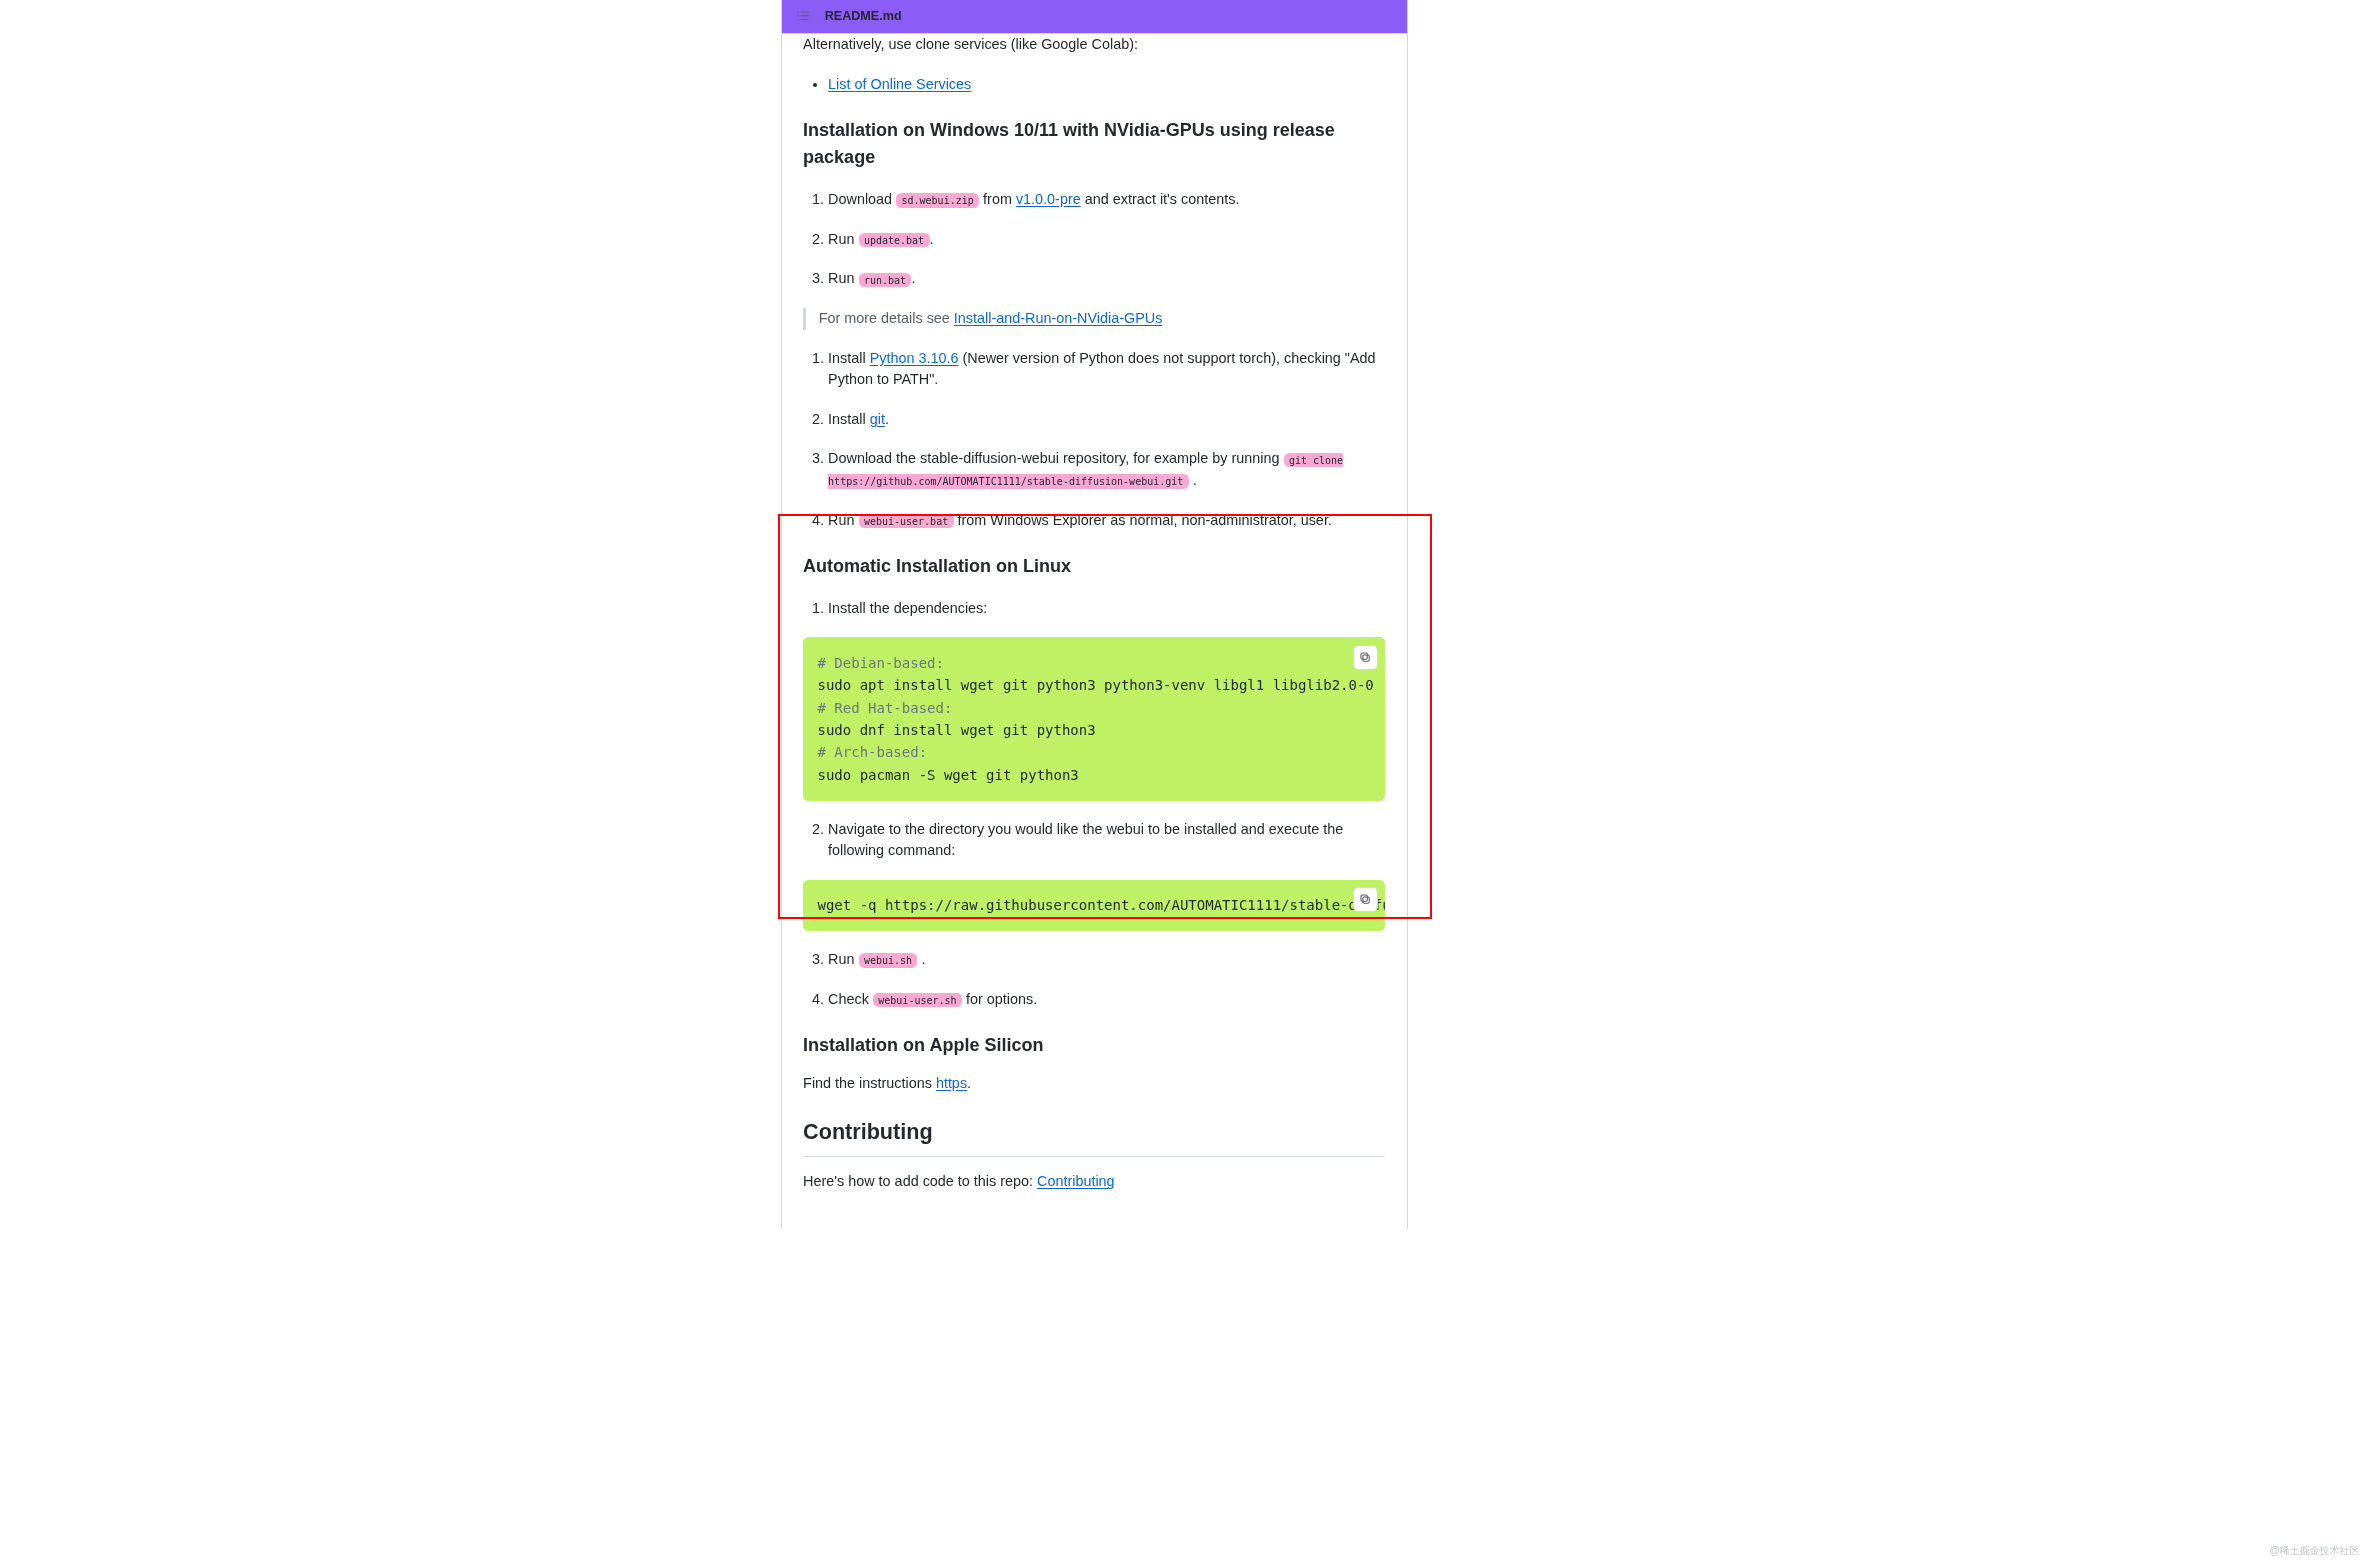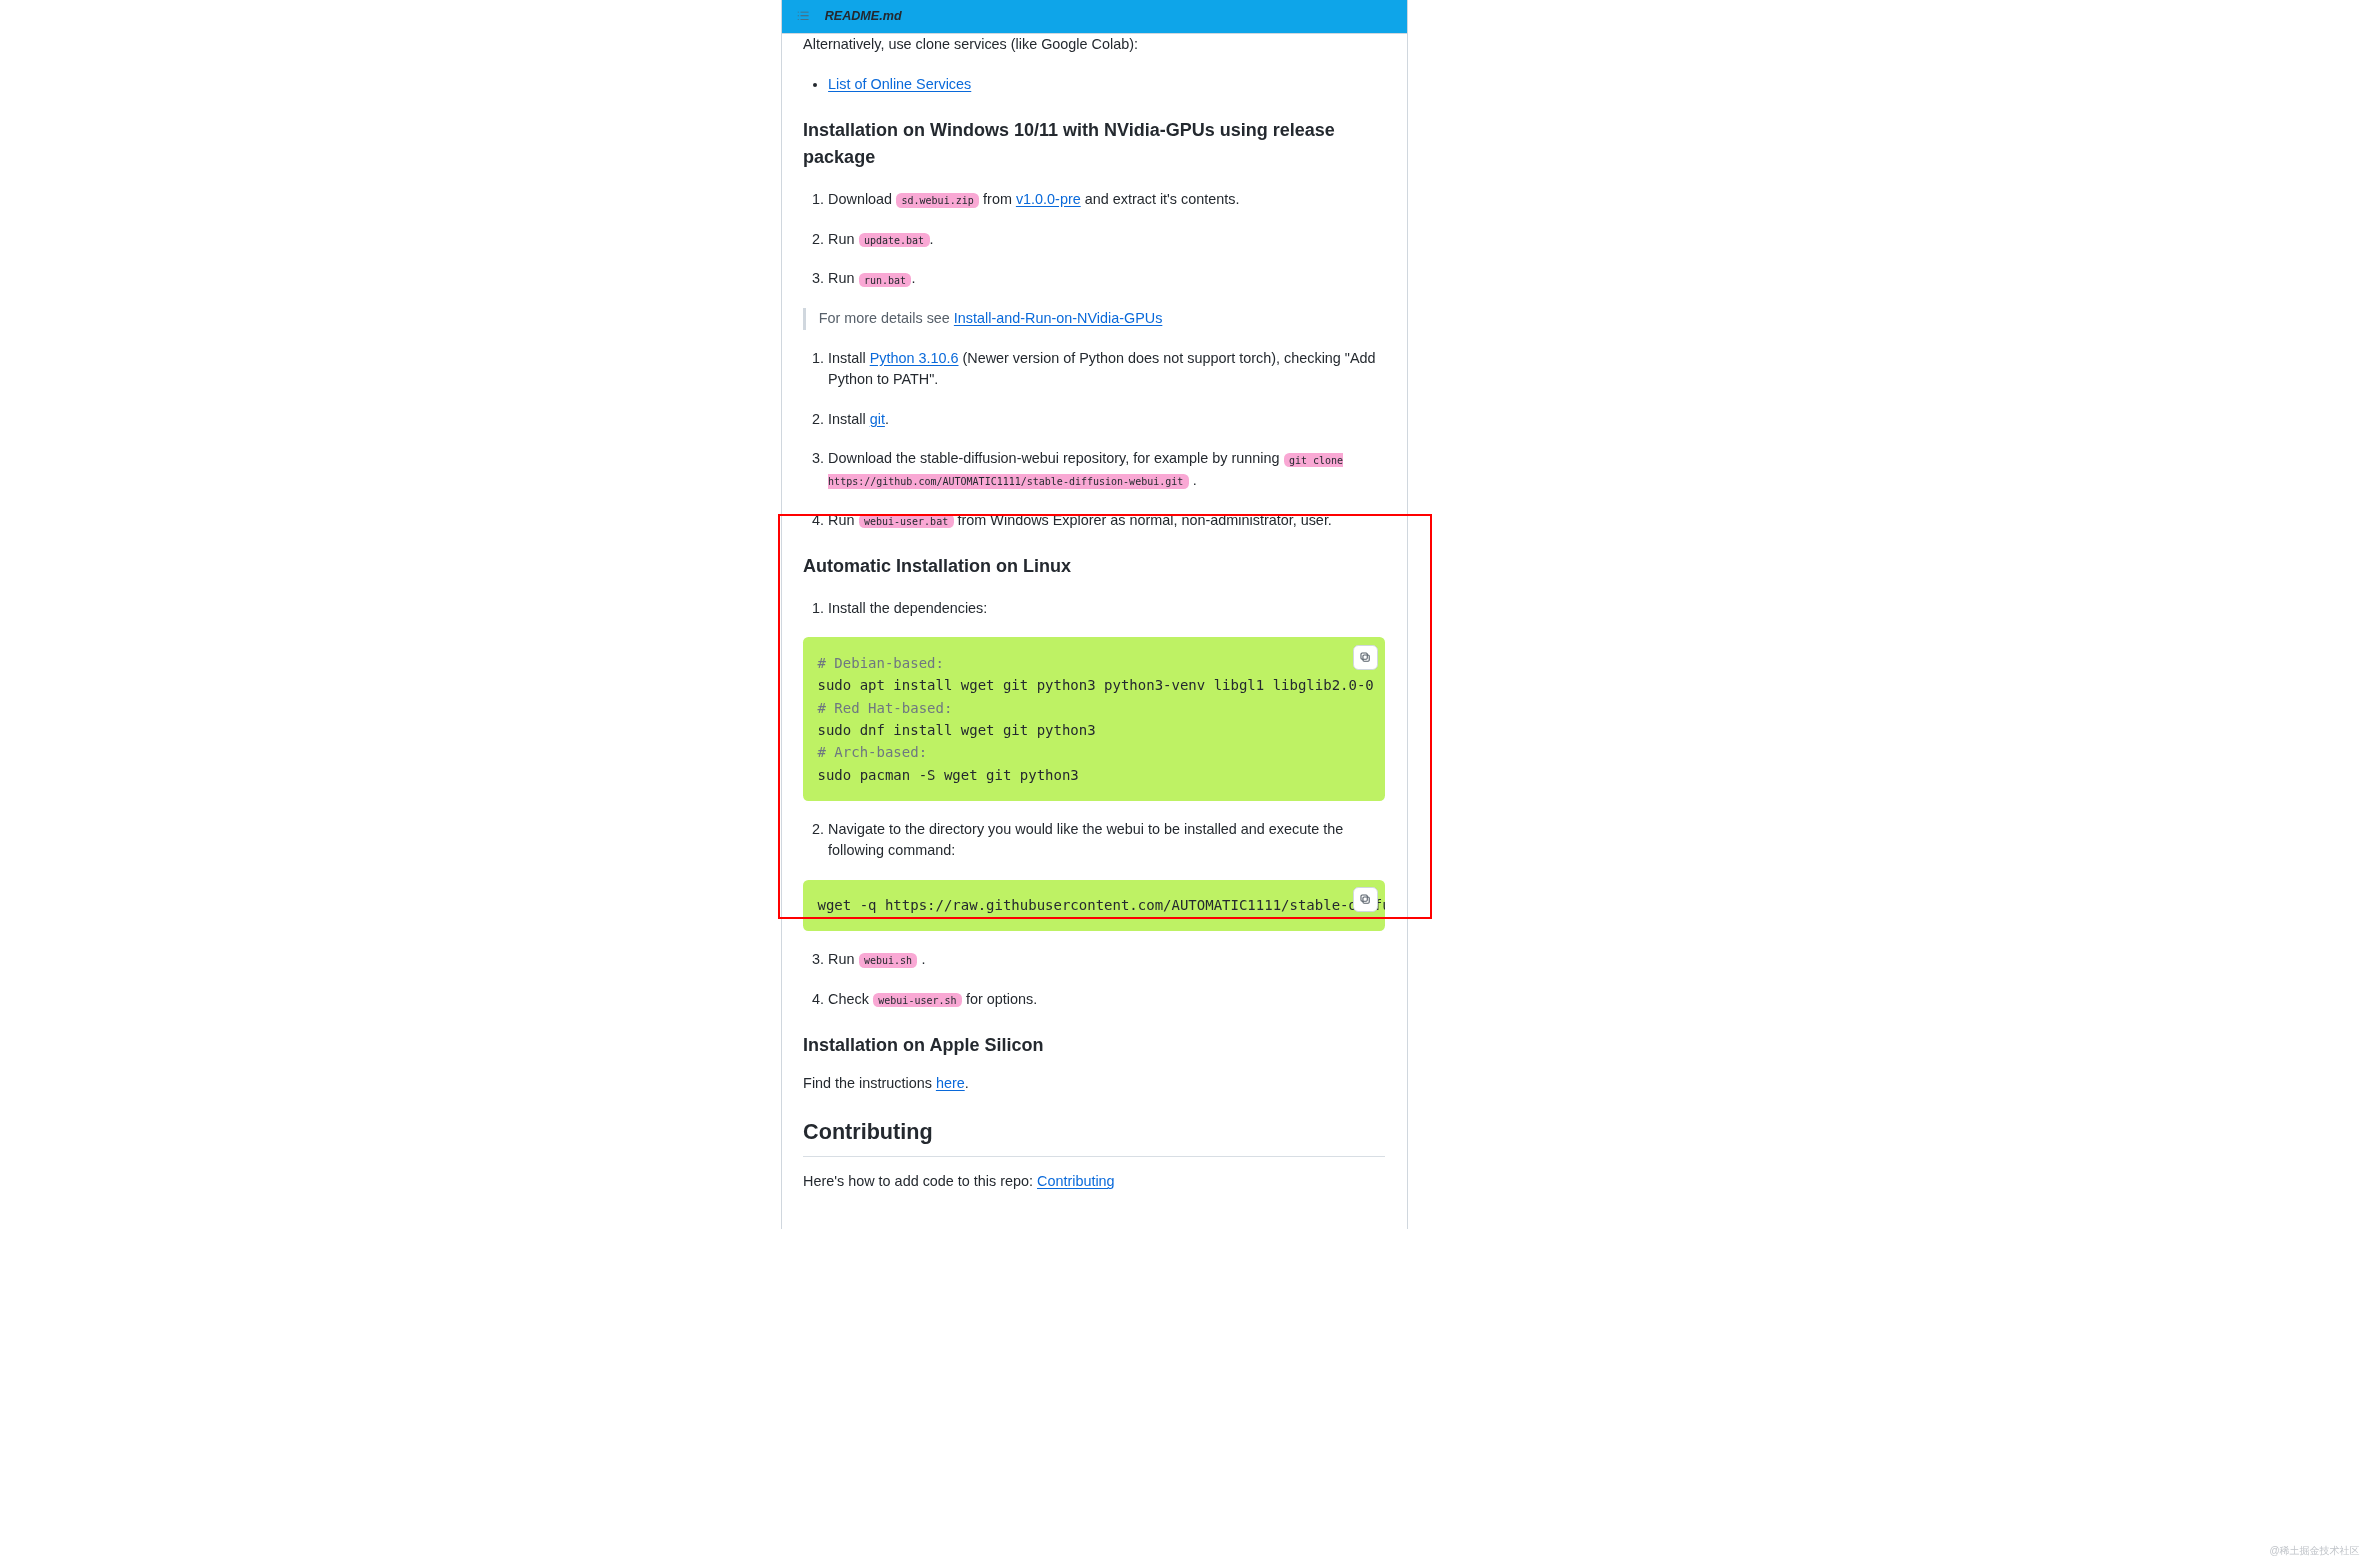--- a/index.html
+++ b/index.html
@@ -21,29 +21,28 @@
     width: 627px;
     border: 0.9px solid #d0d7de;
     border-top: none;
     border-bottom: none;
     background: #fff;
     position: relative;
   }
   .readme-header {
     position: sticky;
     top: 0;
-    background: #0ea5e9;
+    background: #8b5cf6;
     border-bottom: 0.9px solid #d0d7de;
     padding: 7.2px 14.4px;
     display: flex;
     align-items: center;
     gap: 14.4px;
     font-size: 12.6px;
     z-index: 2;
-    font-style: italic;
   }
   .toc-icon {
     width: 14.4px; height: 14.4px;
     display: inline-flex;
     align-items: center;
     justify-content: center;
     color: #57606a;
     cursor: pointer;
   }
   .readme-filename { font-weight: 600; color: #24292f; }
@@ -210,21 +209,21 @@
             <span>Run </span><code class="inline">webui.sh</code><span> .</span>
           </li>
           <li>
             <span>Check </span><code class="inline">webui-user.sh</code><span> for options.</span>
           </li>
         </ol>
       </div>
 
       <h3>Installation on Apple Silicon</h3>
       <p>
-        <span>Find the instructions </span><a class="underlined">here</a><span>.</span>
+        <span>Find the instructions </span><a class="underlined">https</a><span>.</span>
       </p>
 
       <h2>Contributing</h2>
       <p>
         <span>Here's how to add code to this repo: </span><a class="underlined">Contributing</a>
       </p>
 
     </div>
   </div>
 

